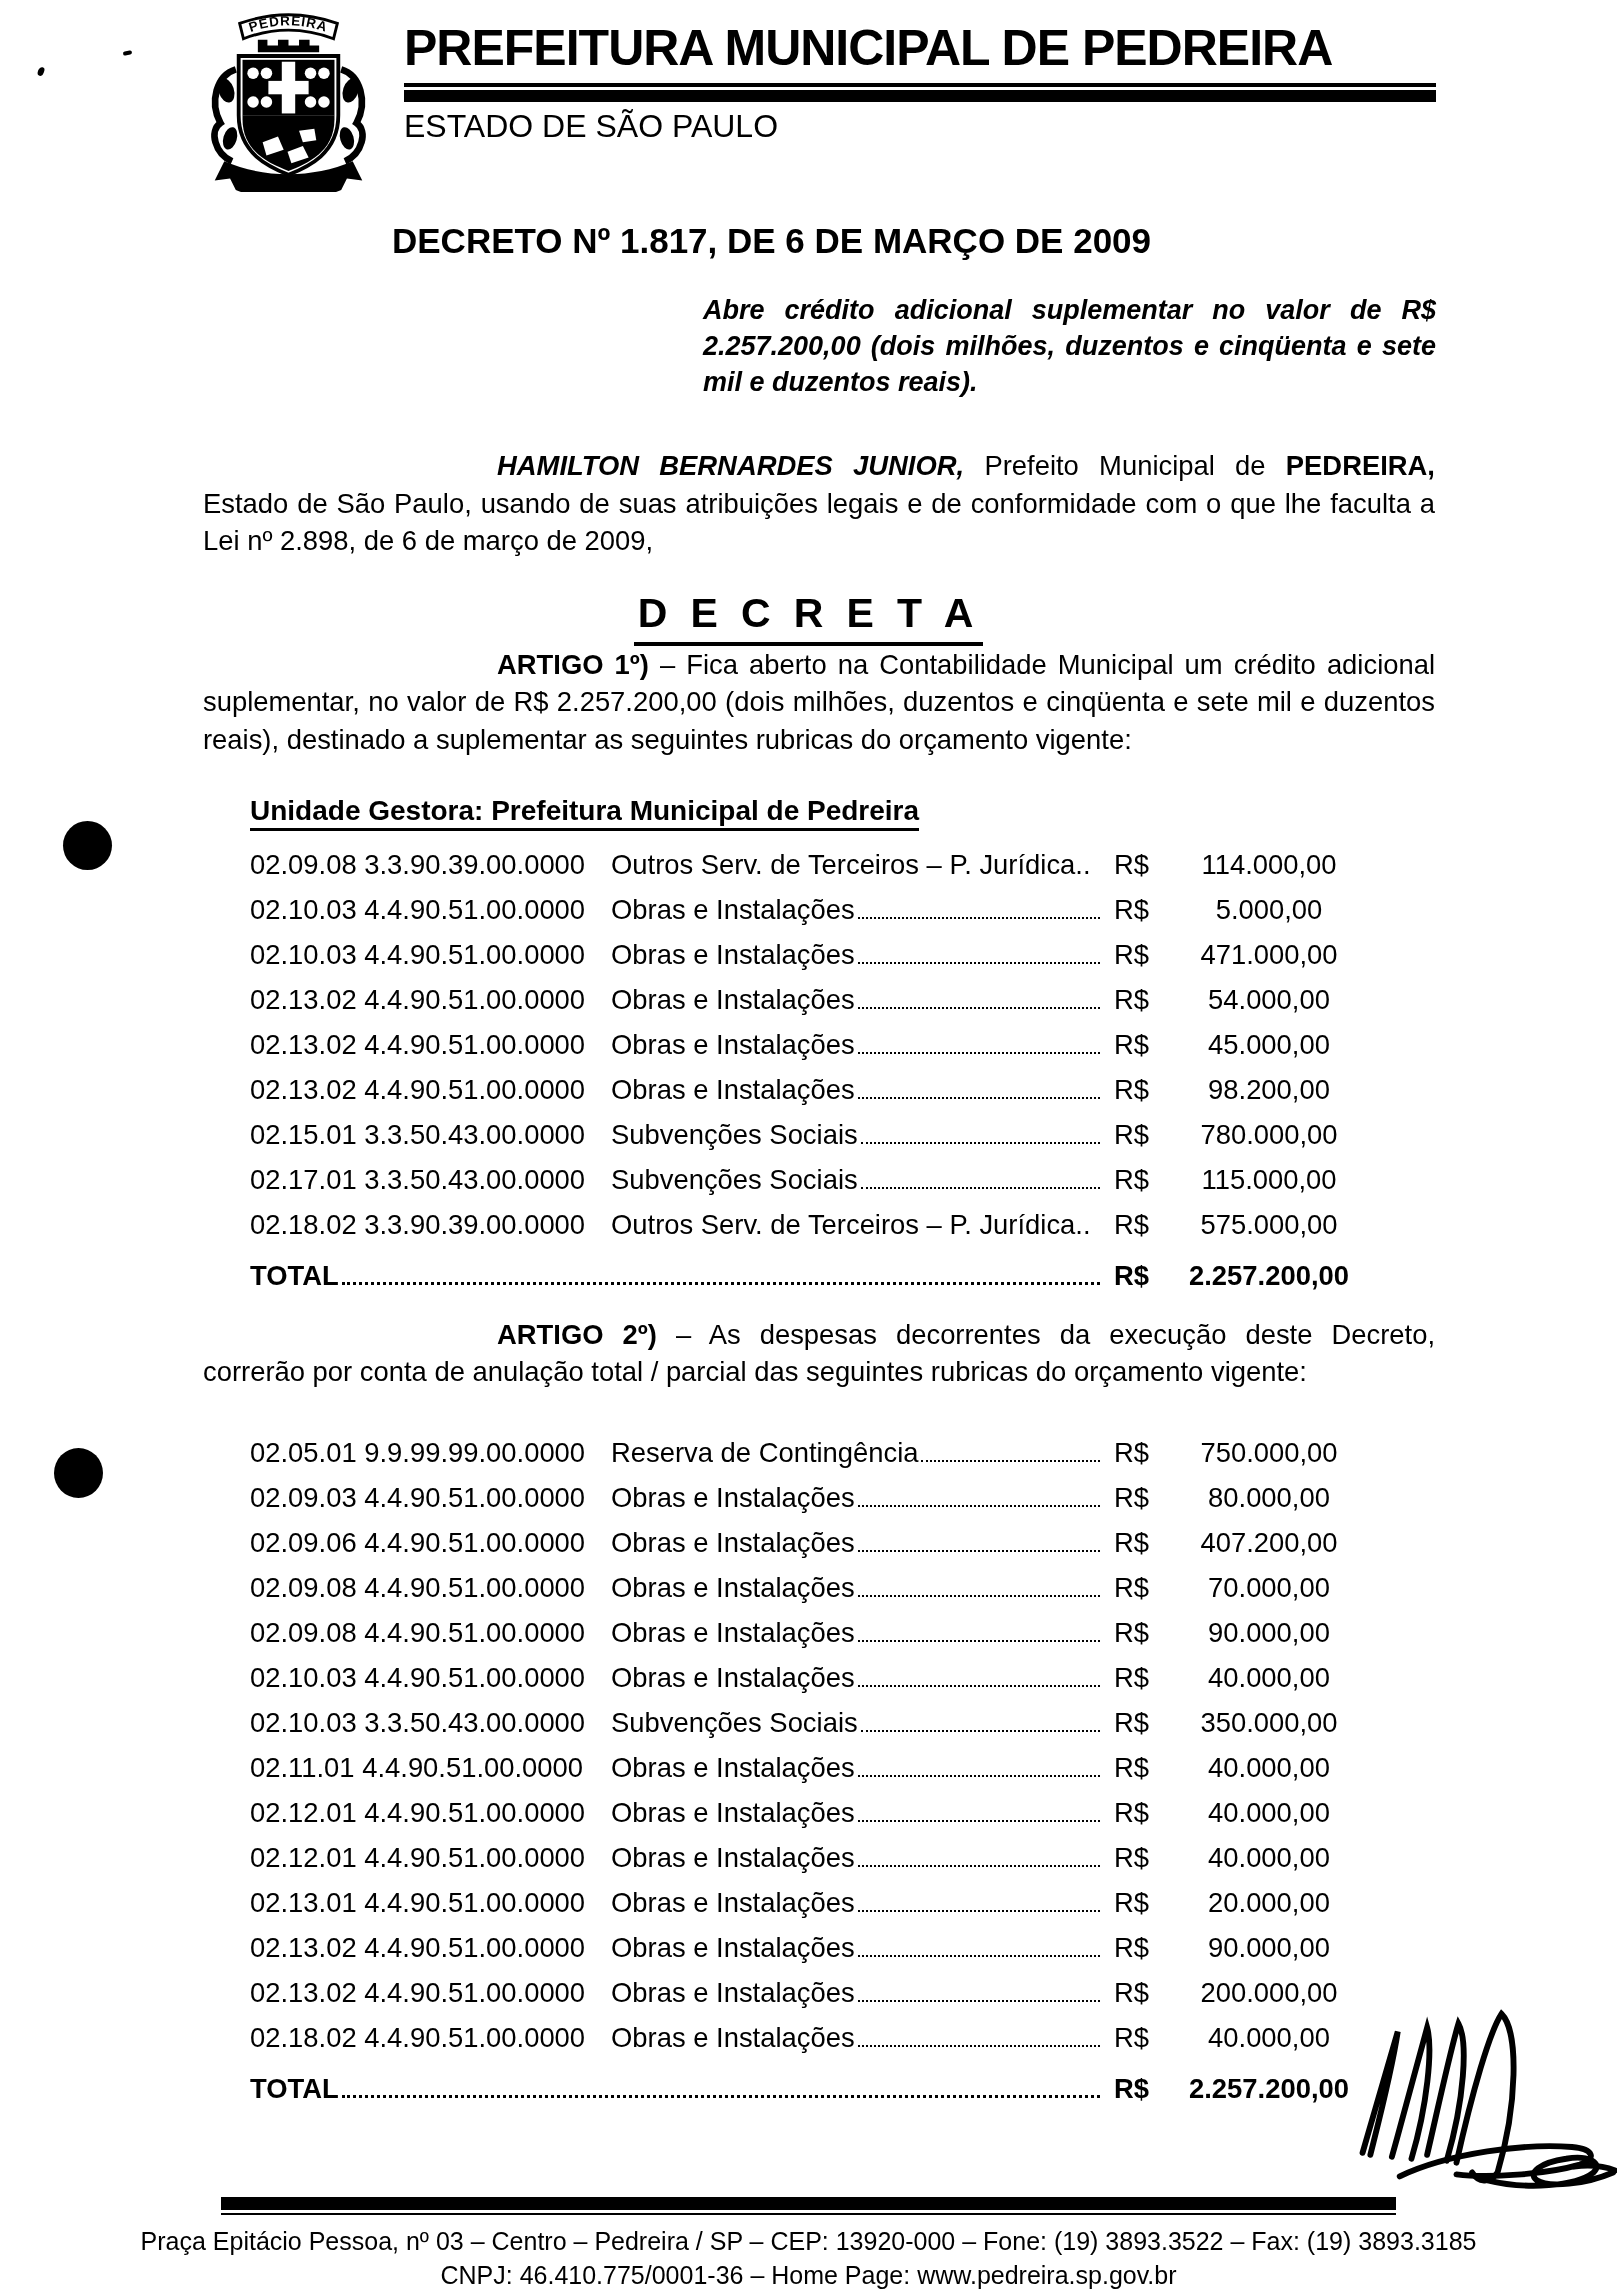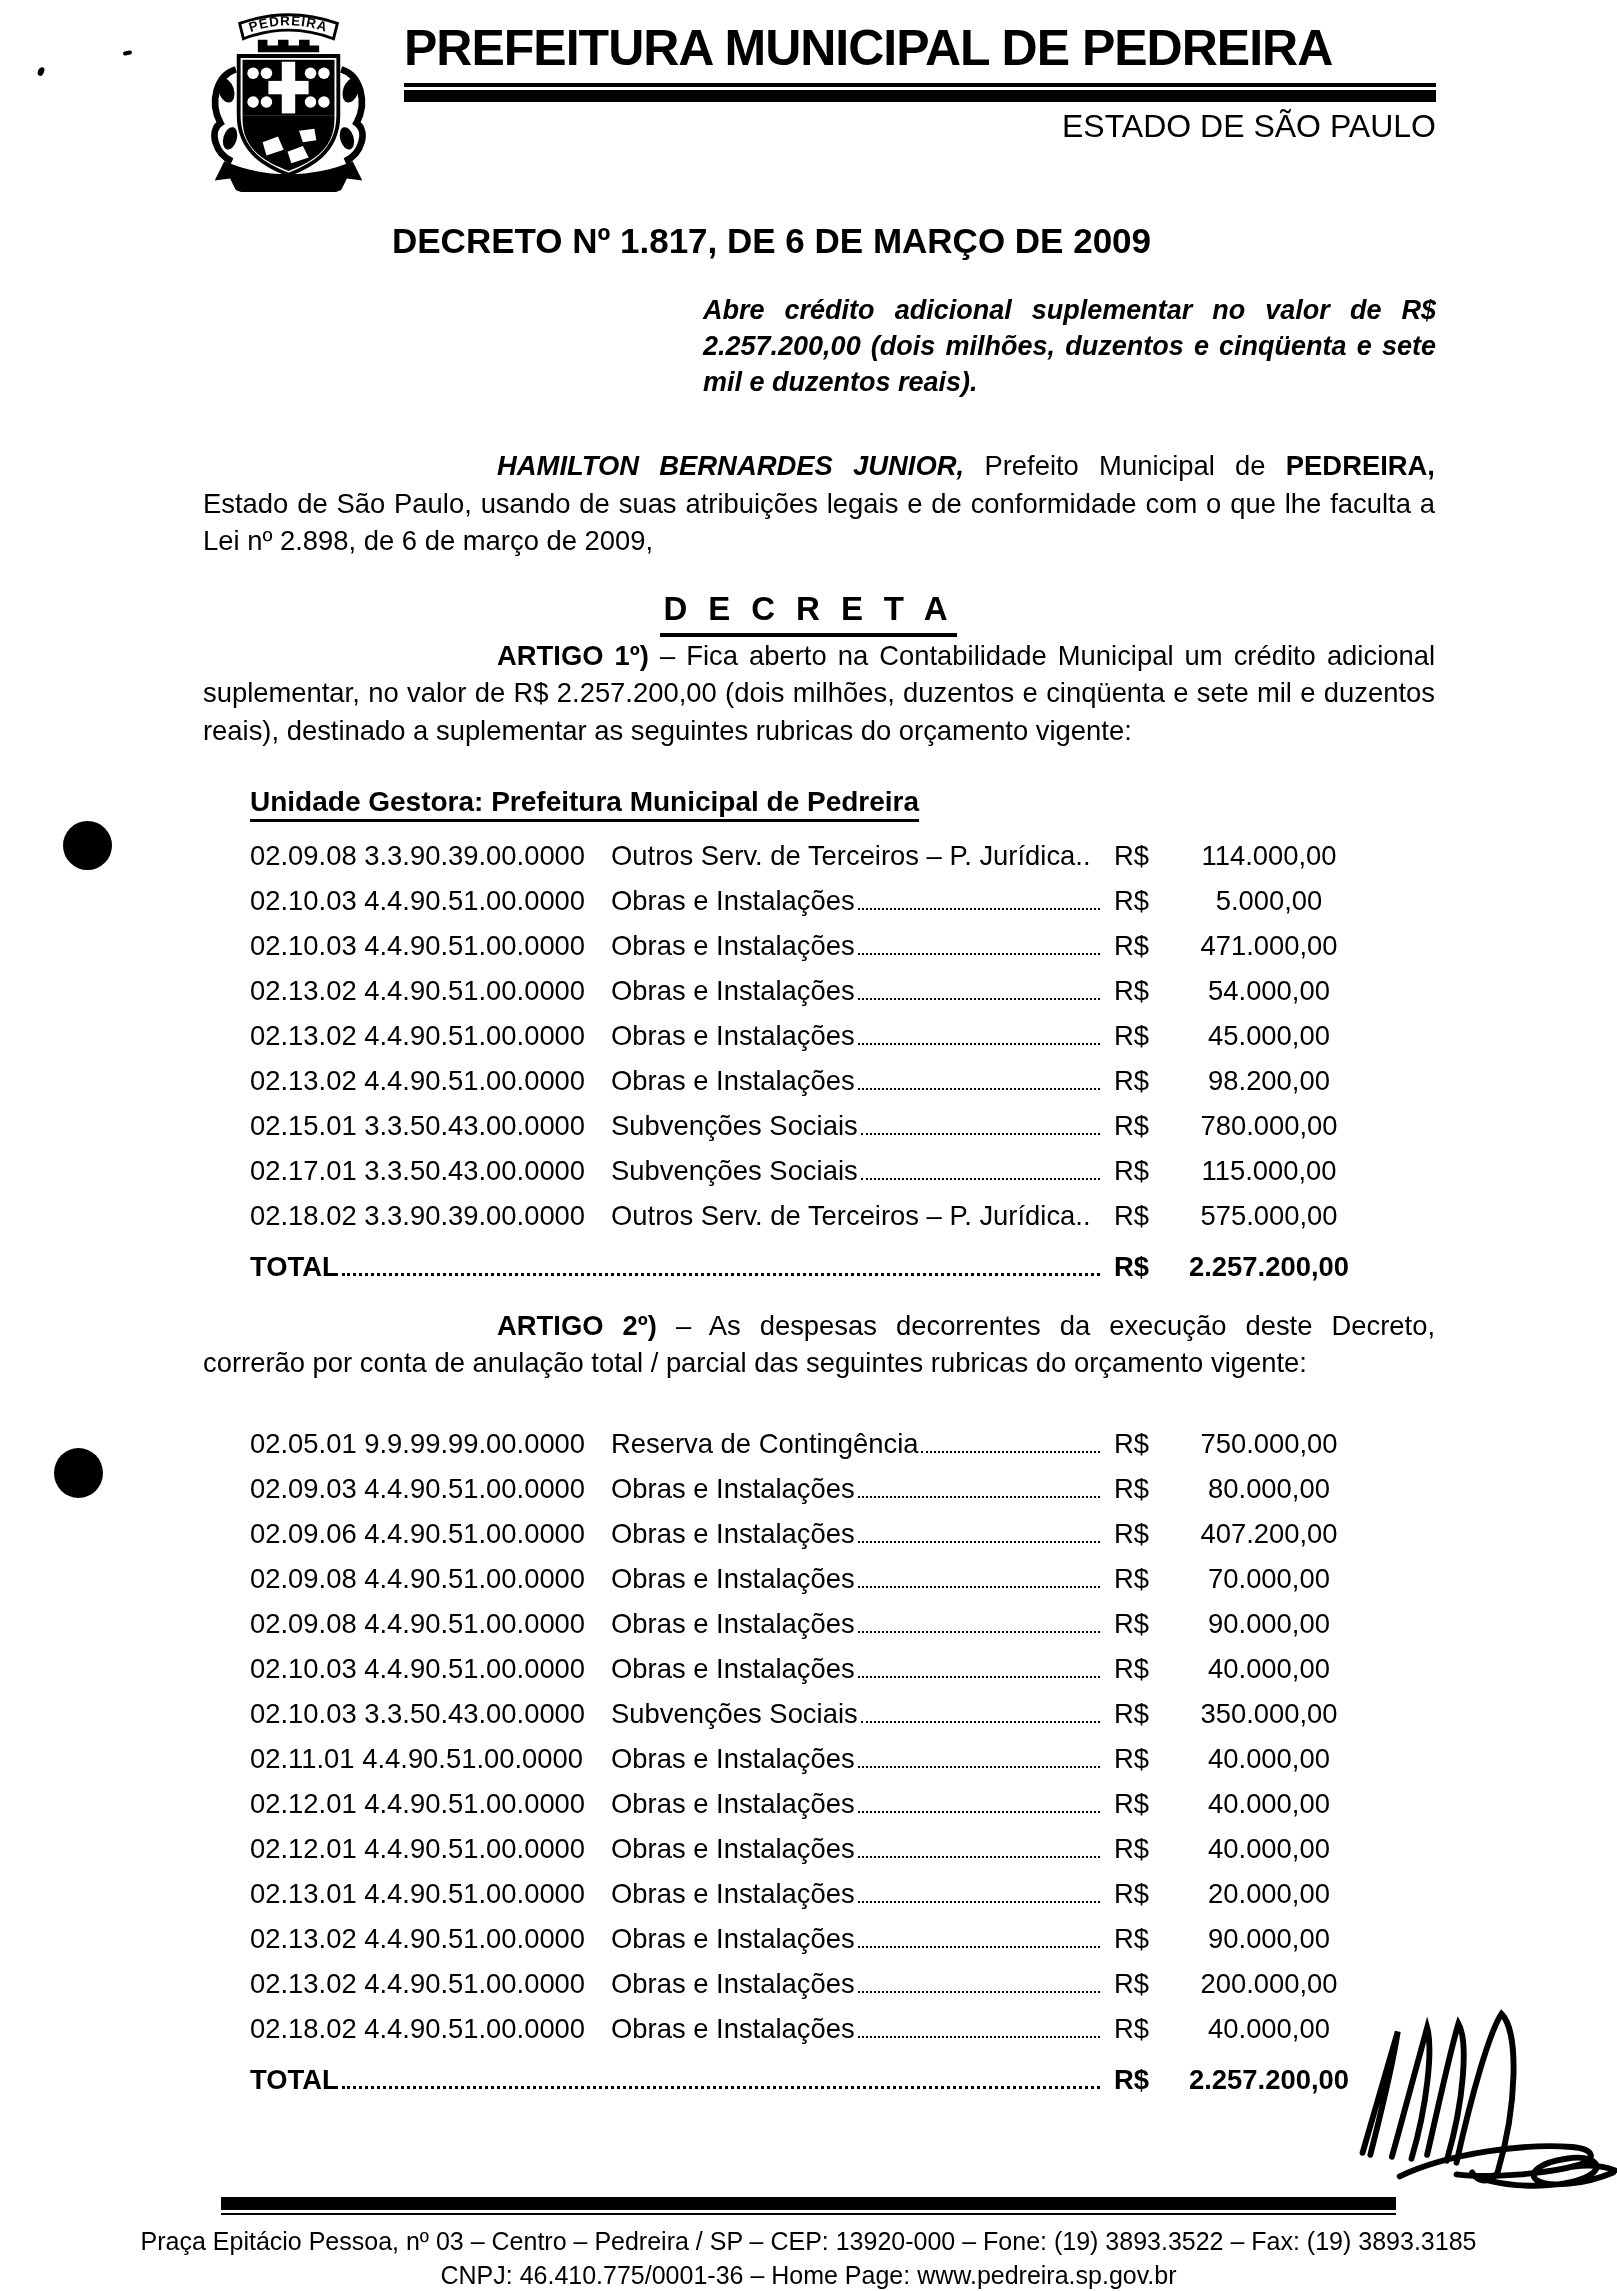--- a/index.html
+++ b/index.html
@@ -13,41 +13,41 @@
   
   .header{display:flex;padding:9.8px 181px 0 206px;}
   .crest{width:165px;height:182px;flex:0 0 165px;}
   .header-right{flex:1;margin-left:33px;}
   .muni-title{
     font-size:50px;font-weight:bold;letter-spacing:-1px;
     line-height:1;margin-top:13.7px;white-space:nowrap;
   }
   .header-rule-thin{height:3.9px;background:#000;margin-top:9.8px;}
   .header-rule-thick{height:11.8px;background:#000;margin-top:2.9px;}
-  .state-sub{font-size:32px;text-align:right;margin-top:5.9px;letter-spacing:0;}
+  .state-sub{font-size:32px;text-align:left;margin-top:5.9px;letter-spacing:0;}
   
   .decree-heading{
     margin:29px 181px 0 392px;
     font-size:35px;font-weight:bold;white-space:nowrap;
   }
   .summary{
     width:733px;margin:31px 181px 0 auto;
     font-size:27px;font-weight:bold;font-style:italic;
     text-align:justify;line-height:1.34;
   }
   .para{
     margin:0 182px 0 203px;
     font-size:27.4px;line-height:1.36;text-align:justify;
   }
   .preamble{margin-top:47px;text-indent:294px;}
   .b{font-weight:bold;}
   .bi{font-weight:bold;font-style:italic;}
   .decreta-wrap{text-align:center;margin-top:31px;}
   .decreta{
-    display:inline-block;font-size:33px;font-weight:bold;
+    display:inline-block;font-size:41px;font-weight:bold;
     letter-spacing:5.9px;border-bottom:4.9px solid #000;padding:0 3.9px 4.9px 3.9px;
   }
   .article{text-indent:294px;}
   
   .table{margin:37px 0 0 250px;width:1117px;}
   .table-2{margin-top:32px;}
   .t-heading{
     font-size:28px;font-weight:bold;margin-bottom:7.8px;
   }
   .t-heading span{border-bottom:3.9px solid #000;padding-bottom:2px;}

